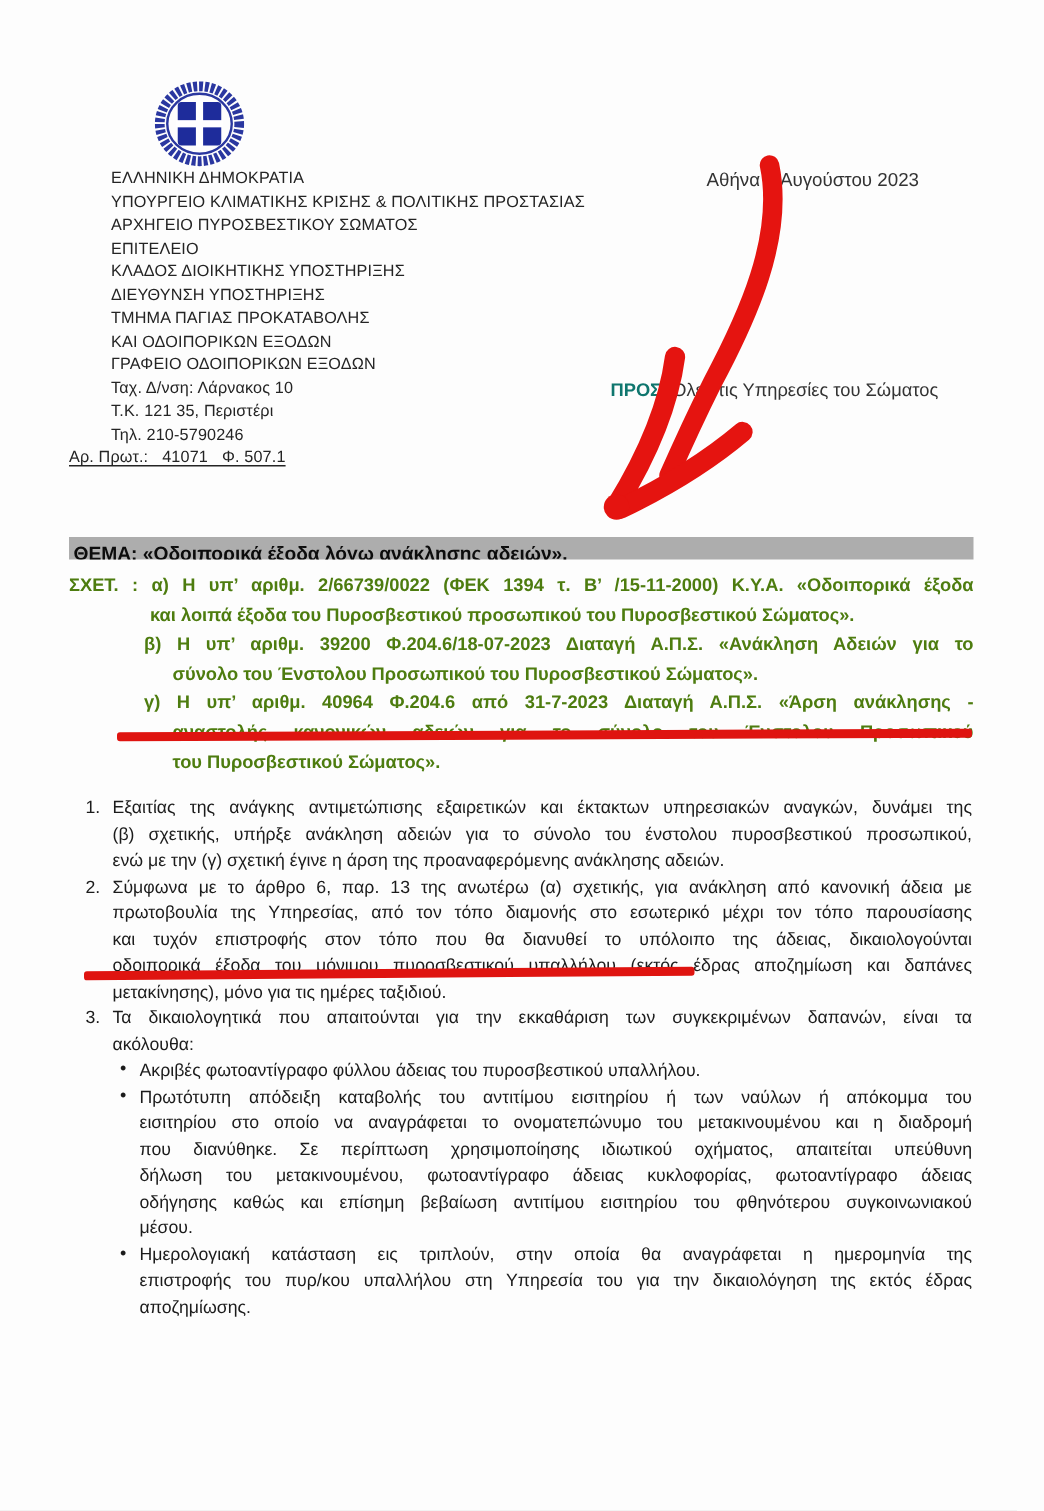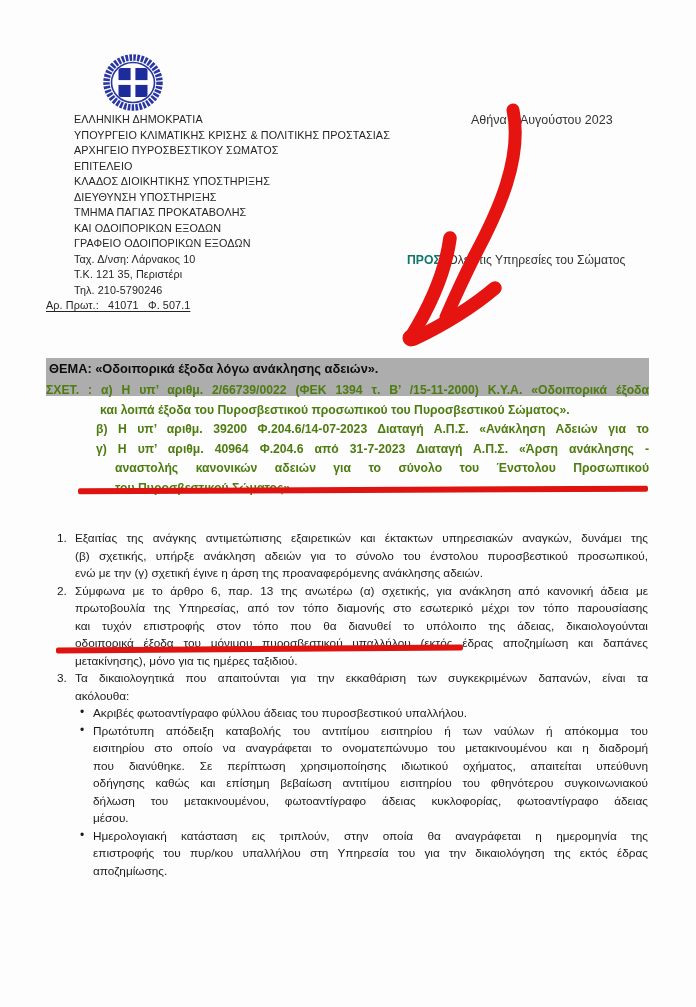--- a/index.html
+++ b/index.html
@@ -17,21 +17,21 @@
   .org .oln { height:15.5px; white-space:pre;margin-left:28px; }
   .protocol {
     height:15.5px; white-space:pre;
     text-decoration:underline; text-underline-offset:2px; text-decoration-thickness:1.2px;
   }
   .date-line { position:absolute; left:471px; top:113px; font-size:12.5px; color:#333; }
   .pros-line { position:absolute; left:375px; top:253px; font-size:12.2px; color:#333; }
   .pros-line .lbl { font-weight:bold; color:#0f766e;margin-left:32px; }
   
   .subject {
-    position:absolute; left:46px; top:358px; width:603px; height:38px;
+    position:absolute; left:46px; top:358px; width:603px; height:15px;
     background:#adadad; font-weight:bold; font-size:12.8px; line-height:21px;
     color:#0c0c0c; padding-left:3px; box-sizing:border-box; white-space:nowrap; overflow:hidden;
   }
   
   .refs {
     position:absolute; left:46px; top:381px; width:603px;
     font-weight:bold; font-size:12.2px; line-height:19.6px; color:#4d7c0f;
   }
   .refs .rln { height:19.6px; overflow:hidden; text-align:justify; }
   .ind-a { padding-left:54px; }
@@ -91,21 +91,22 @@
   </div>
 
   <div class="subject">
     <span>ΘΕΜΑ:</span>
     <span>«Οδοιπορικά έξοδα λόγω ανάκλησης αδειών».</span>
   </div>
 
   <div class="refs">
     <div class="rln jl"><span>ΣΧΕΤ. :</span> <span>α) Η υπ’ αριθμ. 2/66739/0022 (ΦΕΚ 1394 τ. Β’ /15-11-2000) Κ.Υ.Α.  «Οδοιπορικά έξοδα</span></div>
     <div class="rln ind-a">και λοιπά έξοδα του Πυροσβεστικού προσωπικού του Πυροσβεστικού Σώματος».</div>
-    <div class="rln jl ind-b">β) Η υπ’ αριθμ. 39200 Φ.204.6/14-07-2023 Διαταγή Α.Π.Σ. «Ανάκληση Αδειών για το</div>
+    <div class="rln jl ind-b">β) Η υπ’ αριθμ. 39200 Φ.204.6/18-07-2023 Διαταγή Α.Π.Σ. «Ανάκληση Αδειών για το</div>
+    <div class="rln ind-c">σύνολο του Ένστολου Προσωπικού του Πυροσβεστικού Σώματος».</div>
     <div class="rln jl ind-b">γ) Η υπ’ αριθμ. 40964 Φ.204.6 από 31-7-2023 Διαταγή Α.Π.Σ. «Άρση ανάκλησης -</div>
     <div class="rln jl ind-c">αναστολής κανονικών αδειών για το σύνολο του Ένστολου Προσωπικού</div>
     <div class="rln ind-c">του Πυροσβεστικού Σώματος».</div>
   </div>
 
   <div class="bodytxt">
 
     <div class="item">
       <span class="num">1.</span>
       <div class="ln jl">Εξαιτίας της ανάγκης αντιμετώπισης εξαιρετικών και έκτακτων υπηρεσιακών αναγκών, δυνάμει της</div>
@@ -131,22 +132,22 @@
     <div class="bullet">
       <span class="dot">•</span>
       <div class="ln">Ακριβές φωτοαντίγραφο φύλλου άδειας του πυροσβεστικού υπαλλήλου.</div>
     </div>
 
     <div class="bullet">
       <span class="dot">•</span>
       <div class="ln jl">Πρωτότυπη απόδειξη καταβολής του αντιτίμου εισιτηρίου ή των ναύλων ή απόκομμα του</div>
       <div class="ln jl">εισιτηρίου στο οποίο να αναγράφεται το ονοματεπώνυμο του μετακινουμένου και η διαδρομή</div>
       <div class="ln jl">που διανύθηκε. Σε περίπτωση χρησιμοποίησης ιδιωτικού οχήματος, απαιτείται υπεύθυνη</div>
+      <div class="ln jl">δήλωση του μετακινουμένου, φωτοαντίγραφο άδειας κυκλοφορίας, φωτοαντίγραφο άδειας</div>
       <div class="ln jl">οδήγησης καθώς και επίσημη βεβαίωση αντιτίμου εισιτηρίου του φθηνότερου συγκοινωνιακού</div>
-      <div class="ln jl">δήλωση του μετακινουμένου, φωτοαντίγραφο άδειας κυκλοφορίας, φωτοαντίγραφο άδειας</div>
       <div class="ln">μέσου.</div>
     </div>
 
     <div class="bullet">
       <span class="dot">•</span>
       <div class="ln jl">Ημερολογιακή κατάσταση εις τριπλούν, στην οποία θα αναγράφεται η ημερομηνία της</div>
       <div class="ln jl">επιστροφής του πυρ/κου υπαλλήλου στη Υπηρεσία του για την δικαιολόγηση της εκτός έδρας</div>
       <div class="ln">αποζημίωσης.</div>
     </div>
 

